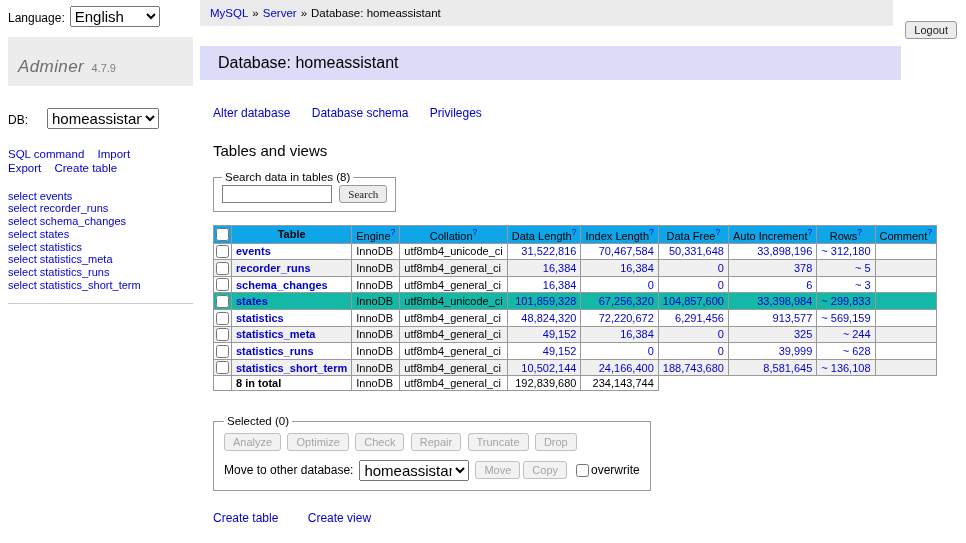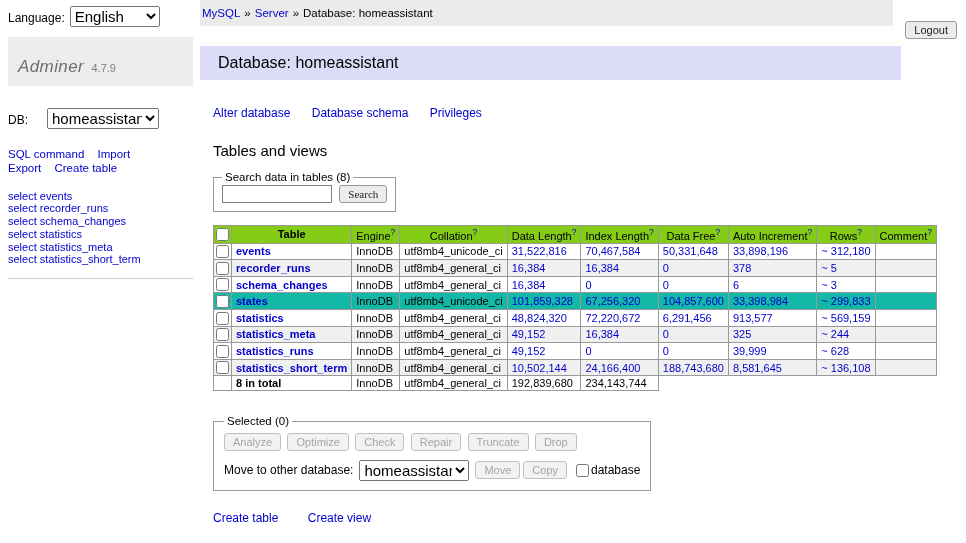--- a/index.html
+++ b/index.html
@@ -35,21 +35,21 @@
   .db-row select { width: 112px; }
   .sb-actions { width: 152px; font-size: 11.5px; line-height: 1.25; margin-bottom: 14px; }
   .sb-actions a { margin-right: 10px; white-space: nowrap; }
   .sb-tables { font-size: 11px; line-height: 12.7px; padding-bottom: 12px; border-bottom: 1px solid #ccc; }
   .sb-tables a { display: block; }
 
   
   .main { flex: 1; min-width: 0; }
   .main-top { display: flex; align-items: flex-start; }
   .breadcrumb {
-    flex: 1; background: #ebebeb; padding: 7px 2px; font-size: 11.5px;
+    flex: 1; background: #ebebeb; padding: 7px 10px; font-size: 11.5px;
     margin-right: 12px; white-space: nowrap;
   }
   .breadcrumb .sep { color: #000; margin: 0 4px; }
   .logout-wrap { margin: 21px 9px 0 0; }
 
   .content { padding-right: 65px; }
   h2.pagetitle {
     margin: 7px 0 0 0; background: #dcdcf8; padding: 8px 18px;
     font-size: 16px; font-weight: normal;
   }
@@ -60,28 +60,28 @@
   fieldset { border: 1px solid #999; width: fit-content; margin: 12px 0 0 13px; padding: 2px 8px 8px; }
   legend { font-size: 11.5px; padding: 0 3px; }
   .search-fs input[type=text] { width: 110px; vertical-align: middle; }
   .search-fs button { margin-left: 4px; vertical-align: middle; font-family: Liberation Serif, serif; }
 
   table.db {
     border-collapse: collapse; margin: 13px 0 0 13px; font-size: 11px;
     white-space: nowrap;
   }
   table.db td, table.db th { border: 1px solid #999; padding: 1px 4px; height: 15px; }
-  table.db thead td, table.db thead th { background: #84cc16; text-align: center; font-weight: normal; }
+  table.db thead td, table.db thead th { background: #0ea5e9; text-align: center; font-weight: normal; }
   table.db thead th { font-weight: bold; }
   table.db sup { font-size: 8.5px; }
   table.db tbody tr:nth-child(even) { background: #f0f0f0; }
   table.db tbody tr.hl td, table.db tbody tr.hl th { background: #14b8a6; }
   table.db th.tname { text-align: left; background: transparent; }
   table.db th.tname a { font-weight: bold; }
-  table.db td.r { text-align: left; }
+  table.db td.r { text-align: right; }
   table.db td.cb, table.db thead td.cb { width: 18px; text-align: center; padding: 1px 2px; }
   table.db input[type=checkbox] { margin: 0; vertical-align: middle; }
   table.db tr.total th { text-align: left; border: 1px solid #999; background: transparent; }
   table.db tr.total td { background: #fff; }
 
   .sel-fs { margin-top: 24px; padding: 6px 10px 9px; }
   .sel-fs .row1 button { margin-right: 3px; }
   .sel-fs .row2 { margin-top: 9px; }
   .sel-fs .row2 select { width: 110px; margin: 0 6px; vertical-align: middle; }
   .sel-fs .row2 button { margin-right: 3px; }
@@ -114,22 +114,24 @@
       <a>SQL command</a>
       <a>Import</a>
       <a>Export</a>
       <a>Create table</a>
     </div>
 
     <div class="sb-tables">
       <a>select events</a>
       <a>select recorder_runs</a>
       <a>select schema_changes</a>
+      <a>select states</a>
       <a>select statistics</a>
       <a>select statistics_meta</a>
+      <a>select statistics_runs</a>
       <a>select statistics_short_term</a>
     </div>
   </div>
 
   <div class="main">
     <div class="main-top">
       <div class="breadcrumb">
         <a>MySQL</a><span class="sep">»</span><a>Server</a><span class="sep">»</span><span>Database: homeassistant</span>
       </div>
       <div class="logout-wrap">
@@ -293,21 +295,21 @@
         <legend>Selected (0)</legend>
         <div class="row1">
           <button disabled="">Analyze</button>
           <button disabled="">Optimize</button>
           <button disabled="">Check</button>
           <button disabled="">Repair</button>
           <button disabled="">Truncate</button>
           <button disabled="">Drop</button>
         </div>
         <div class="row2">
-          <span>Move to other database:</span><select><option selected="">homeassistant</option></select><button disabled="">Move</button><button disabled="">Copy</button><span class="ovw"><input type="checkbox" style=""><span>database</span></span>
+          <span>Move to other database:</span><select><option selected="">homeassistant</option></select><button disabled="">Move</button><button disabled="">Copy</button><span class="ovw"><input type="checkbox" style=""><span>overwrite</span></span>
         </div>
       </fieldset>
 
       <div class="create-links">
         <a>Create table</a>
         <a>Create view</a>
       </div>
 
       <h3>Routines</h3>
 

